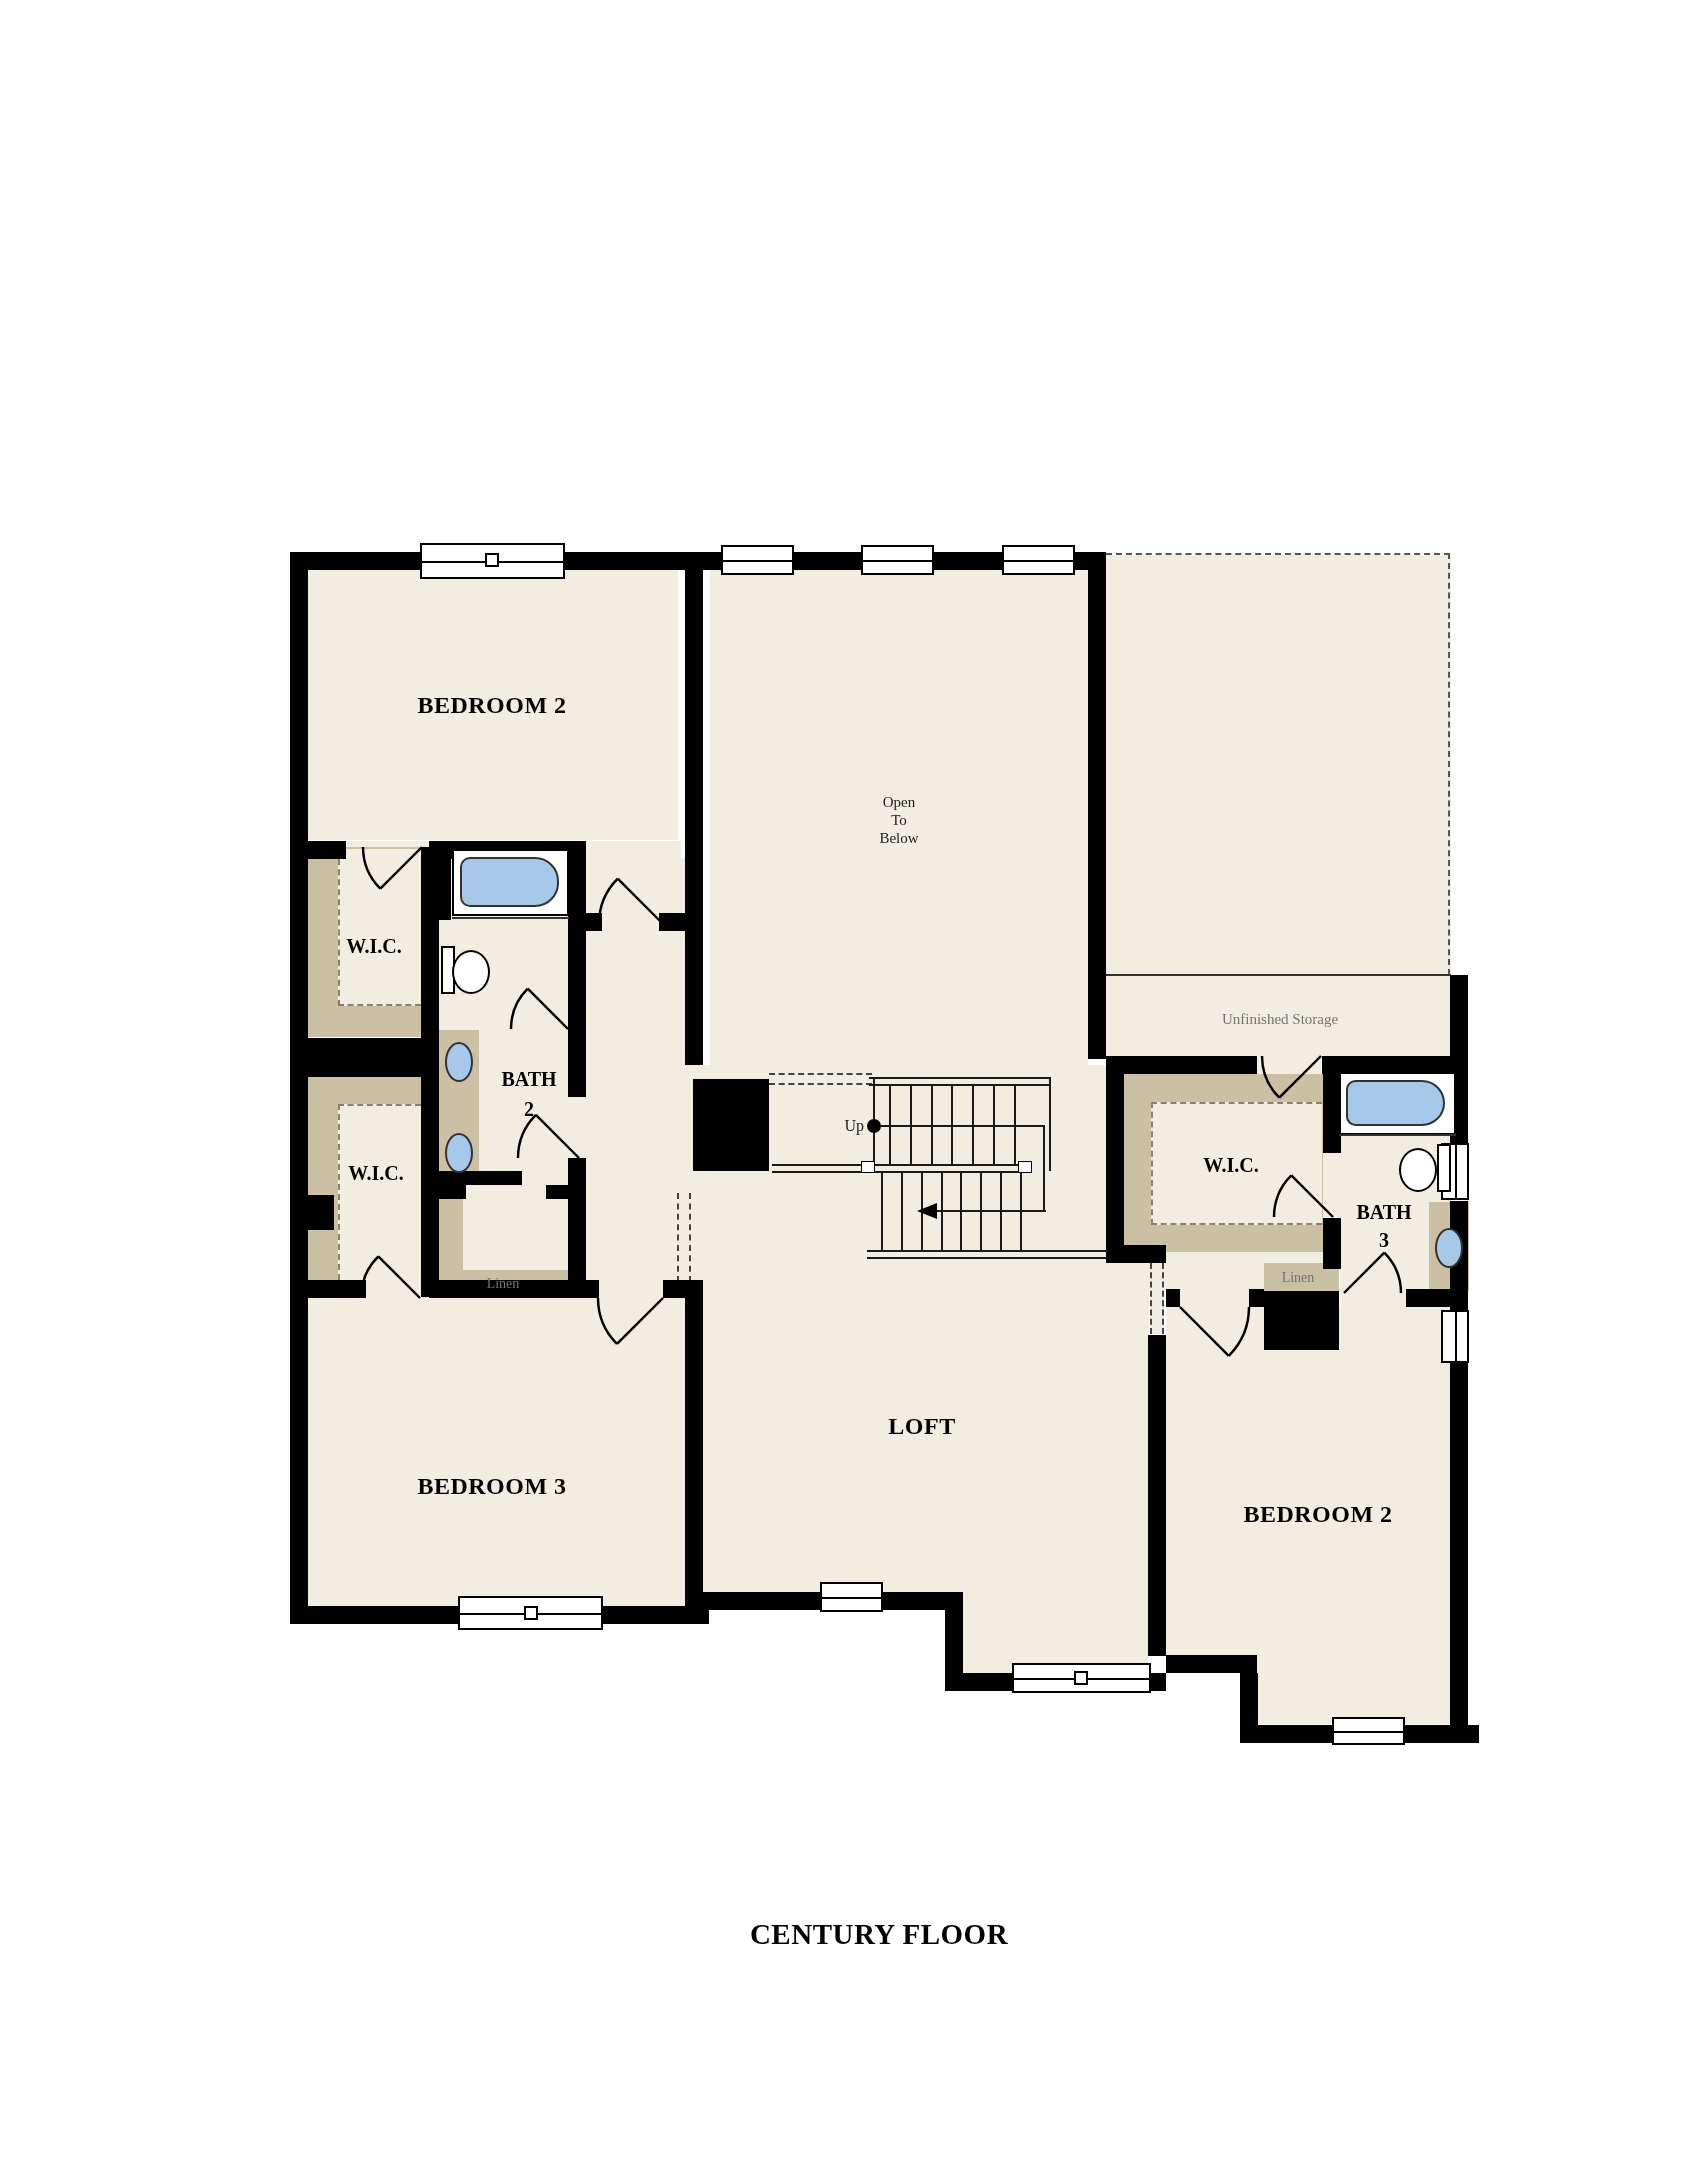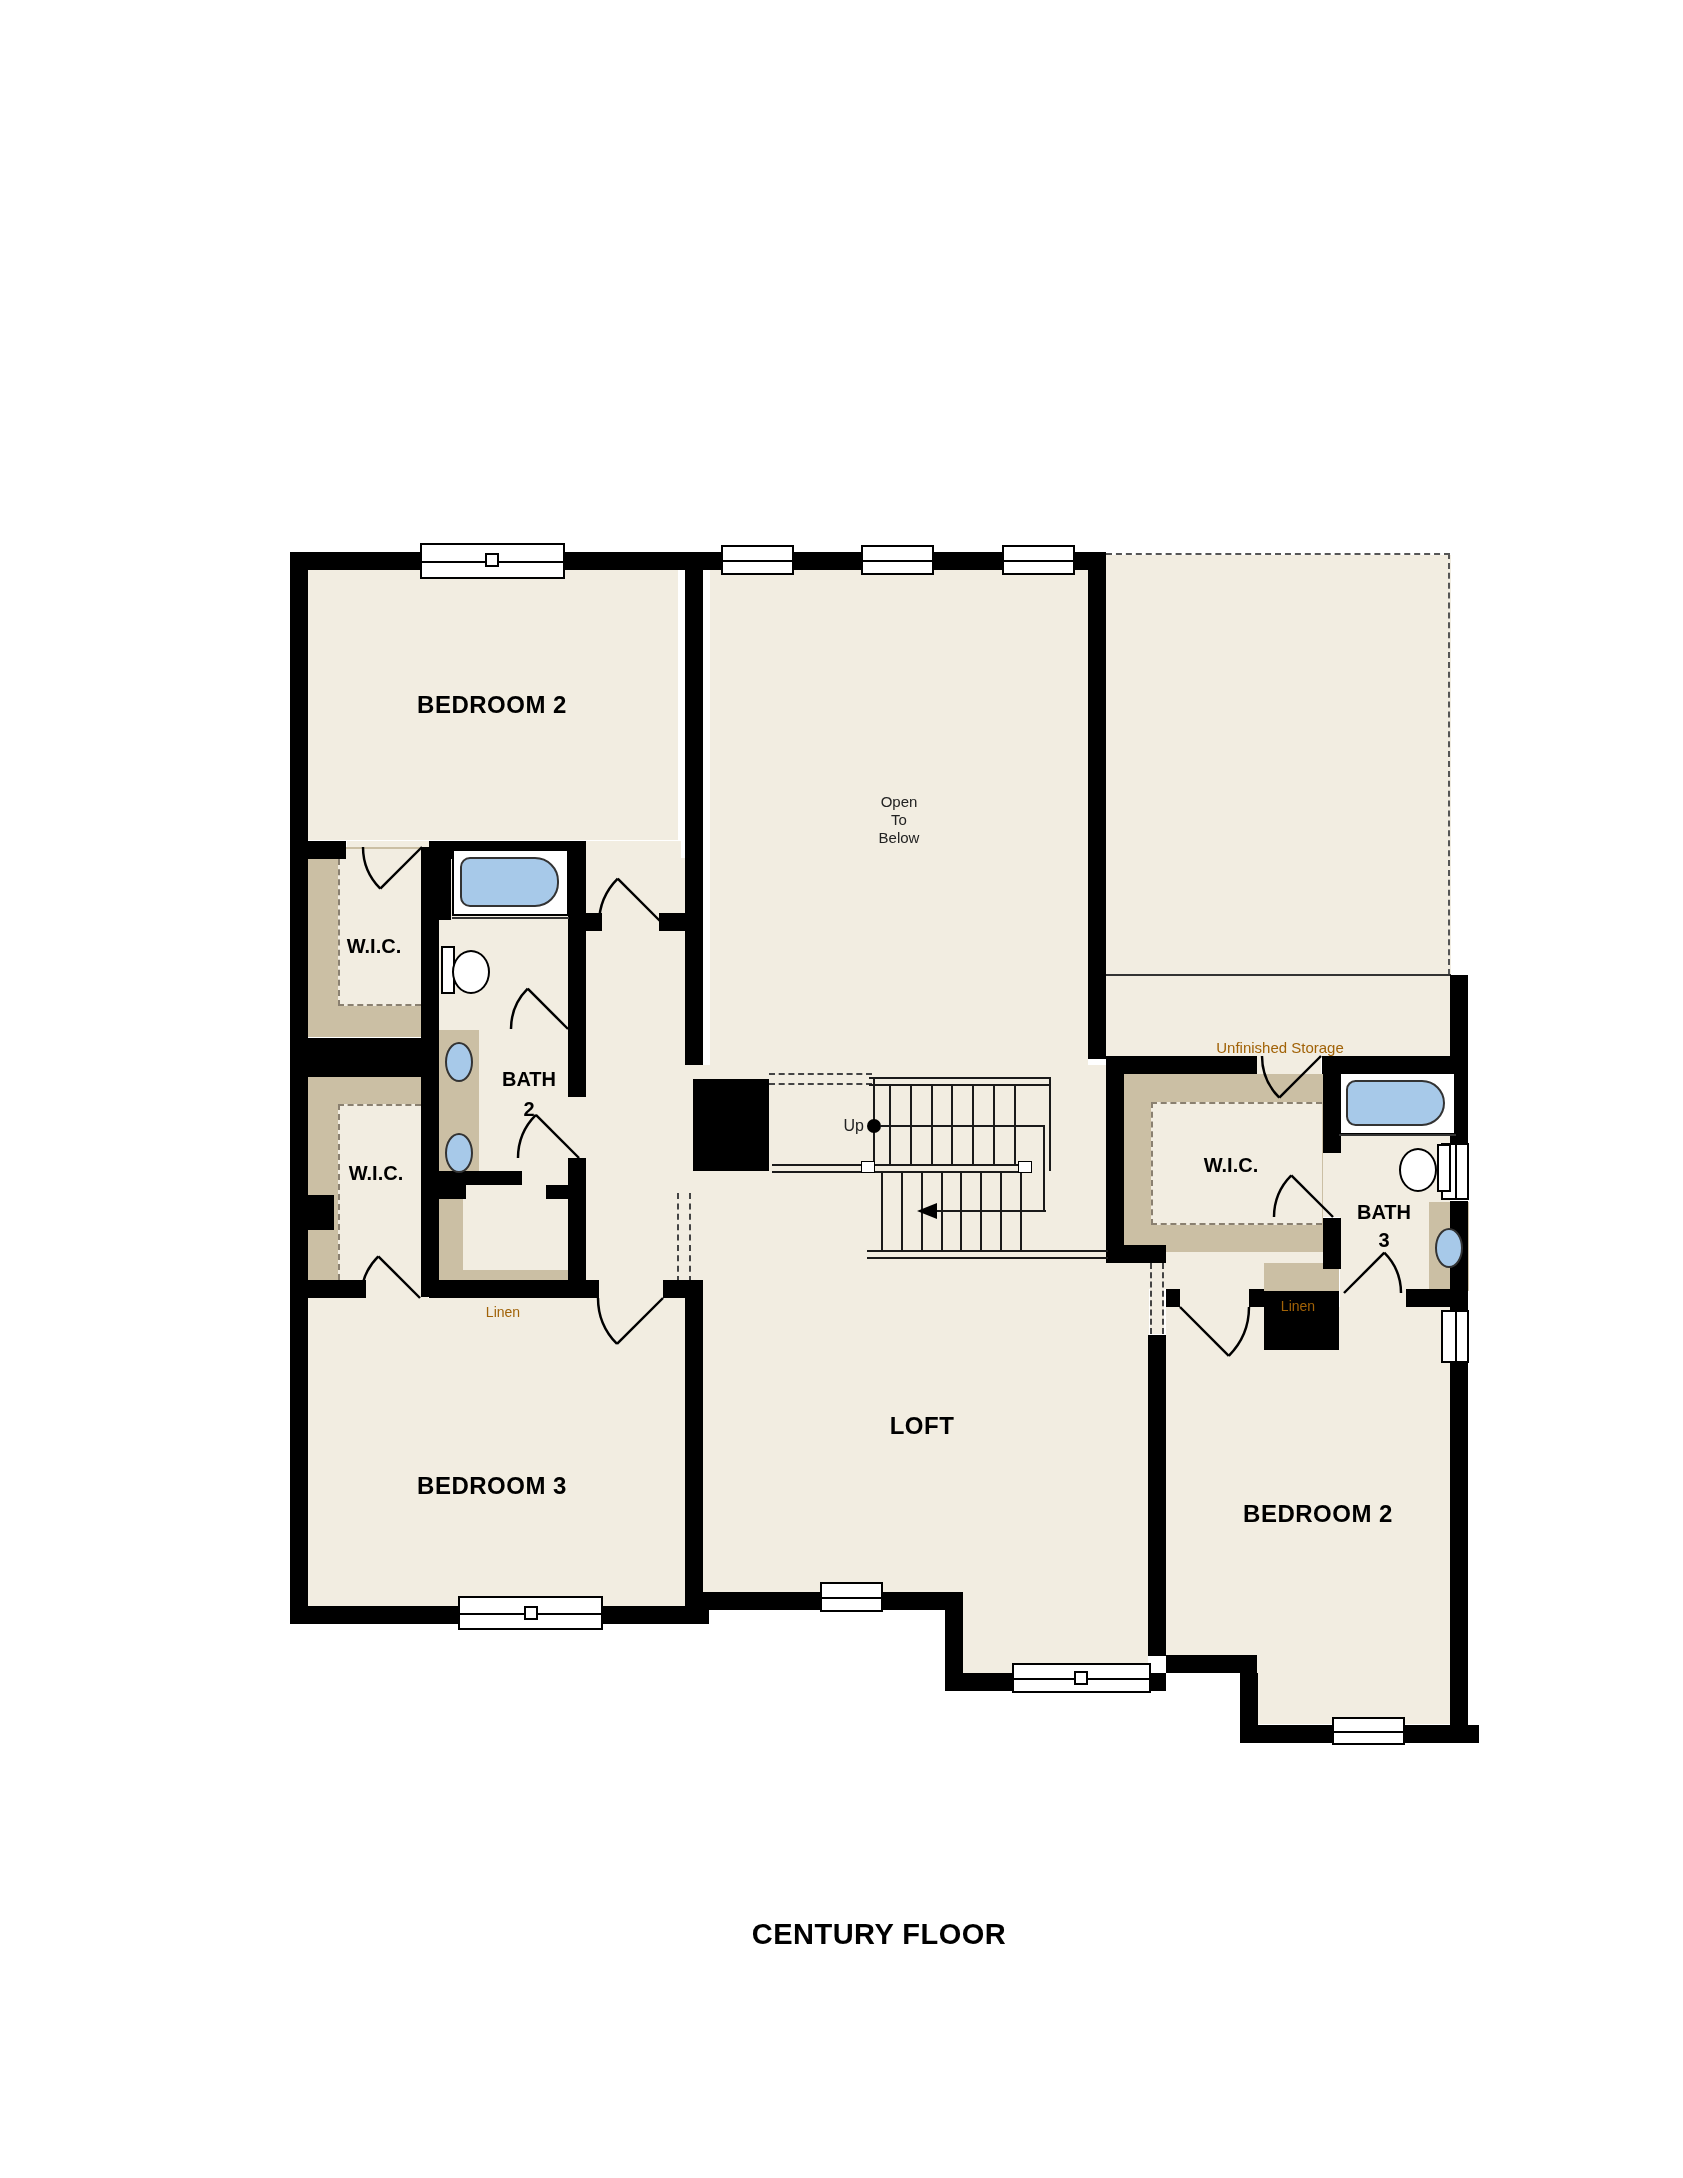--- a/index.html
+++ b/index.html
@@ -1,17 +1,17 @@
 <!DOCTYPE html>
 <html style="--floor: #f2ede1; --closet: #cbbfa4; --wall: #000000; --line: #1a1a1a; --fixture-fill: #a7c9e9; --fixture-stroke: #333333; --footer-text: #9b9b9b;"><head>
 <meta charset="utf-8">
 <style>
   html,body{margin:0;padding:0;background:#fff;}
   .page{position:relative;width:1538px;height:2178px;background:#fff;overflow:hidden;
-        font-family:Liberation Sans, sans-serif;}
+        font-family:Liberation Serif, serif;}
   .abs{position:absolute;box-sizing:border-box;display:block;}
   .fill{background:var(--floor,#f2ede1);}
   .tan{background:var(--closet,#cbbfa4);}
   .w{background:var(--wall,#000);}
   .ln{background:var(--line,#1a1a1a);}
   .thin{background:#333;}
   .win{background:#fff;border:2px solid #000;}
   .win.h::after{content:"";position:absolute;left:0;right:0;top:50%;border-top:2px solid #000;}
   .win.v::after{content:"";position:absolute;top:0;bottom:0;left:50%;border-left:2px solid #000;}
   .mull{background:#fff;border:2px solid #000;width:14px;height:14px;}
@@ -25,21 +25,21 @@
              border-radius:10px 24px 24px 10px;}
   .sink{background:var(--fixture-fill,#a7c9e9);border:2px solid var(--fixture-stroke,#333);border-radius:50%;}
   .toilet-tank{background:#fff;border:2px solid #000;}
   .toilet-bowl{background:#fff;border:2px solid #000;border-radius:50%;}
   .dot{background:#000;border-radius:50%;}
   .arrow-left{width:0;height:0;border-top:8px solid transparent;border-bottom:8px solid transparent;
               border-right:20px solid #000;}
   .room-label{font-weight:bold;font-size:24px;color:#000;white-space:nowrap;
               transform:translate(-50%,-50%);letter-spacing:0.5px;}
   .sub-label{font-weight:bold;font-size:20px;color:#000;white-space:nowrap;transform:translate(-50%,-50%);}
-  .tiny-label{font-size:15px;color:#a16207;white-space:nowrap;transform:translate(-50%,-50%);margin-top:28px;}
+  .tiny-label{font-size:15px;color:#737373;white-space:nowrap;transform:translate(-50%,-50%);}
   .open-label{font-size:15px;color:#222;text-align:center;line-height:18px;transform:translateX(-50%);}
   .up-label{font-size:16px;color:#222;text-align:right;}
   .title{font-weight:bold;font-size:29px;color:#000;transform:translateX(-50%);letter-spacing:0.5px;white-space:nowrap;}
   .footer{font-size:23px;line-height:27px;color:var(--footer-text,#9b9b9b);white-space:nowrap;}
   svg.door{position:absolute;overflow:visible;}
   svg.door path,svg.door line{stroke:#000;stroke-width:2.5;fill:none;}
 </style>
 </head>
 <body>
 

